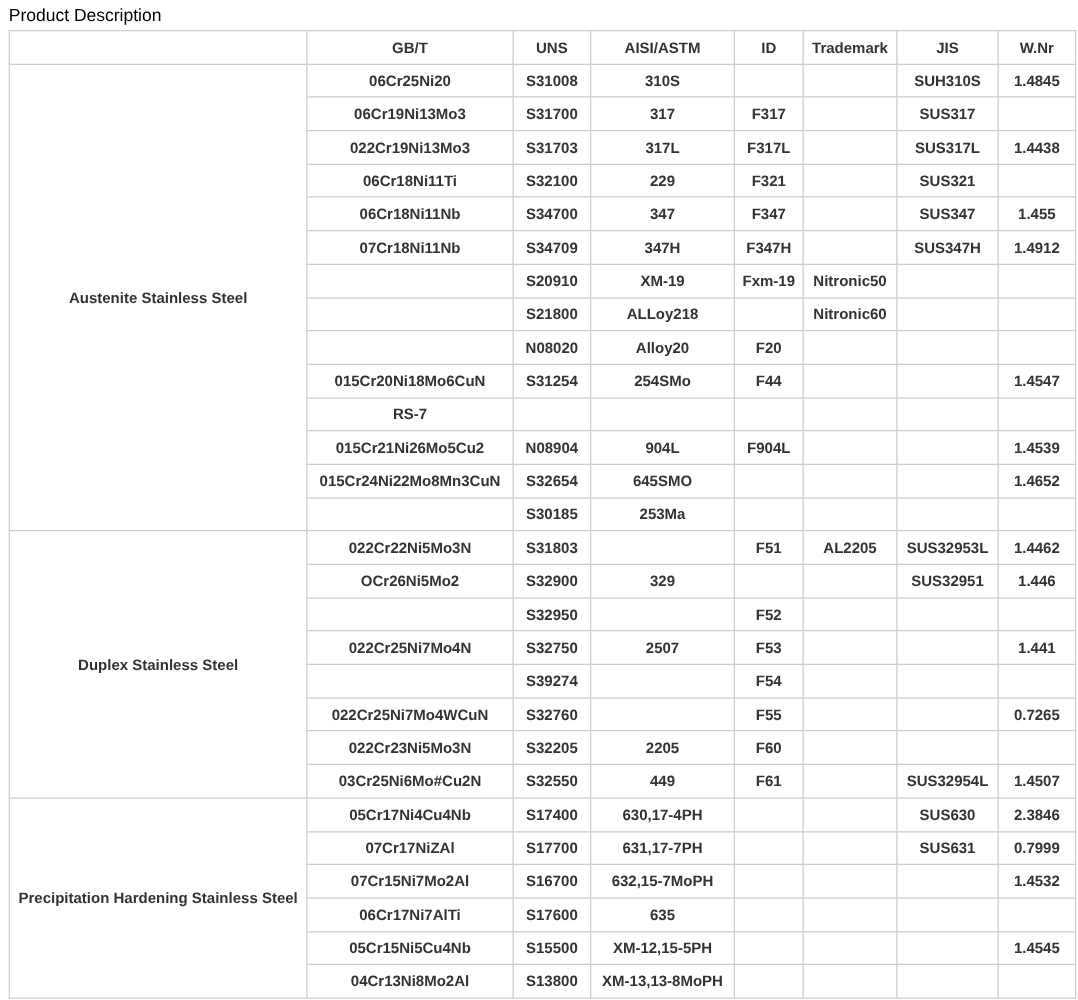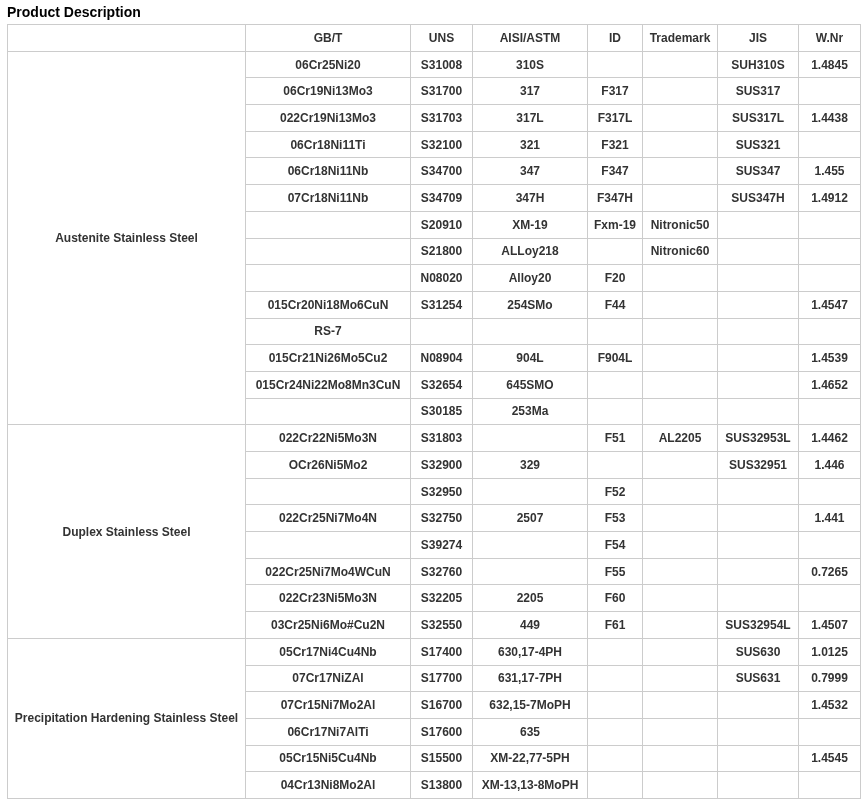--- a/index.html
+++ b/index.html
@@ -1,17 +1,17 @@
 <!DOCTYPE html>
 <html><head>
 <meta charset="utf-8">
 <style>
   html,body{margin:0;padding:0;background:#ffffff;}
   .page{width:862px;height:800px;box-sizing:border-box;padding:2px 0 0 7px;overflow:hidden;}
-  .title{font-family:"Liberation Sans",sans-serif;font-weight:bold;font-size:14px;color:#000000;margin:2px 0 4px 0;}
+  .title{font-family:"Liberation Sans",sans-serif;font-weight:normal;font-size:14px;color:#000000;margin:2px 0 4px 0;}
   table.spec{border-collapse:collapse;table-layout:fixed;width:853px;padding-left:12px;}
   table.spec th, table.spec td{
     border:1px solid #cccccc;
     background:#ffffff;
     font-family:"Liberation Sans",sans-serif;
     font-size:12px;
     font-weight:bold;
     color:#333333;
     text-align:center;
     vertical-align:middle;
@@ -75,21 +75,21 @@
           <td>S31703</td>
           <td>317L</td>
           <td>F317L</td>
           <td></td>
           <td>SUS317L</td>
           <td>1.4438</td>
         </tr>
         <tr>
           <td>06Cr18Ni11Ti</td>
           <td>S32100</td>
-          <td>321</td>
+          <td>229</td>
           <td>F321</td>
           <td></td>
           <td>SUS321</td>
           <td></td>
         </tr>
         <tr>
           <td>06Cr18Ni11Nb</td>
           <td>S34700</td>
           <td>347</td>
           <td>F347</td>
@@ -252,21 +252,21 @@
           <td>1.4507</td>
         </tr>
         <tr>
           <td class="category" rowspan="6">Precipitation Hardening Stainless Steel</td>
           <td>05Cr17Ni4Cu4Nb</td>
           <td>S17400</td>
           <td>630,17-4PH</td>
           <td></td>
           <td></td>
           <td>SUS630</td>
-          <td>1.0125</td>
+          <td>2.3846</td>
         </tr>
         <tr>
           <td>07Cr17NiZAl</td>
           <td>S17700</td>
           <td>631,17-7PH</td>
           <td></td>
           <td></td>
           <td>SUS631</td>
           <td>0.7999</td>
         </tr>
@@ -284,21 +284,21 @@
           <td>S17600</td>
           <td>635</td>
           <td></td>
           <td></td>
           <td></td>
           <td></td>
         </tr>
         <tr>
           <td>05Cr15Ni5Cu4Nb</td>
           <td>S15500</td>
-          <td>XM-22,77-5PH</td>
+          <td>XM-12,15-5PH</td>
           <td></td>
           <td></td>
           <td></td>
           <td>1.4545</td>
         </tr>
         <tr>
           <td>04Cr13Ni8Mo2Al</td>
           <td>S13800</td>
           <td>XM-13,13-8MoPH</td>
           <td></td>

